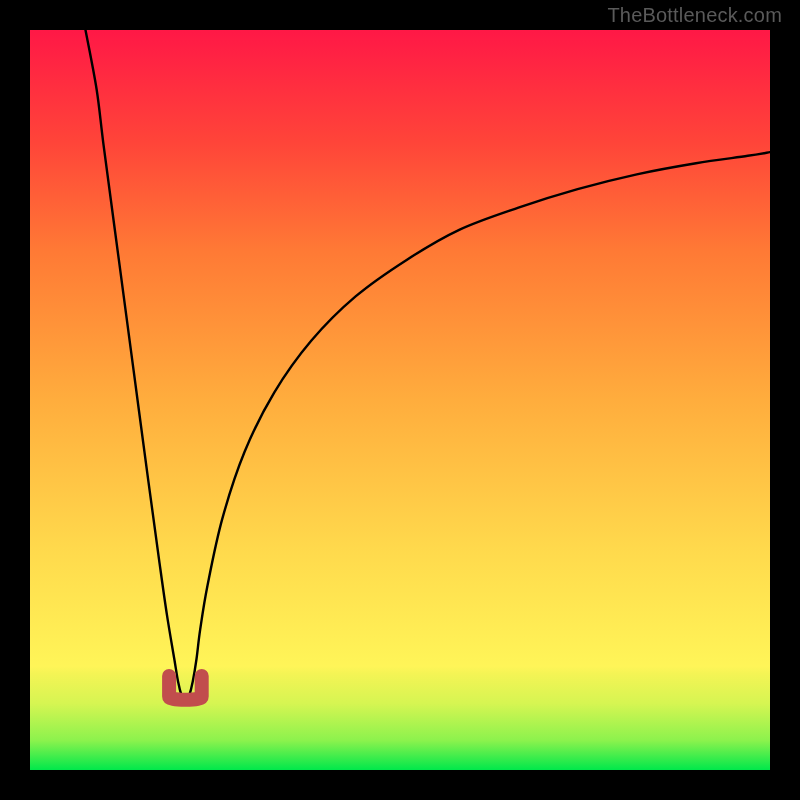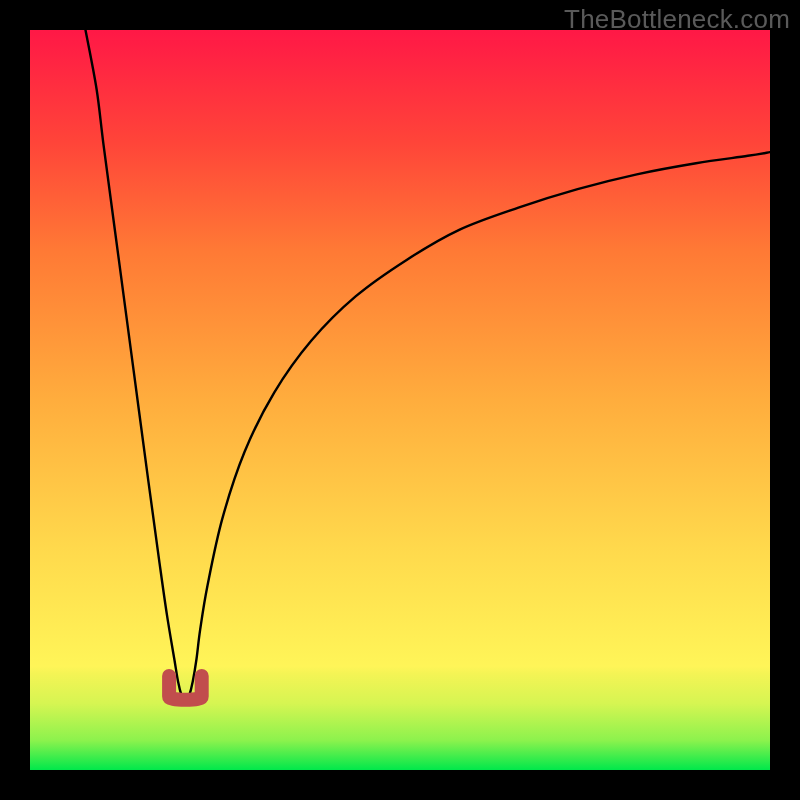--- a/index.html
+++ b/index.html
@@ -21,22 +21,22 @@
     position: absolute;
     left: 30px;
     top: 30px;
     width: 740px;
     height: 740px;
     overflow: hidden;
   }
   .watermark {
     position: absolute;
     top: 4px;
-    right: 10px;
-    font-size: 26px;
+    right: 18px;
+    font-size: 20px;
     font-weight: 500;
     color: #5a5a5a;
     letter-spacing: 0.2px;
   }
 </style>
 </head>
 <body>
 
 <div class="frame">
   <div class="plot">

